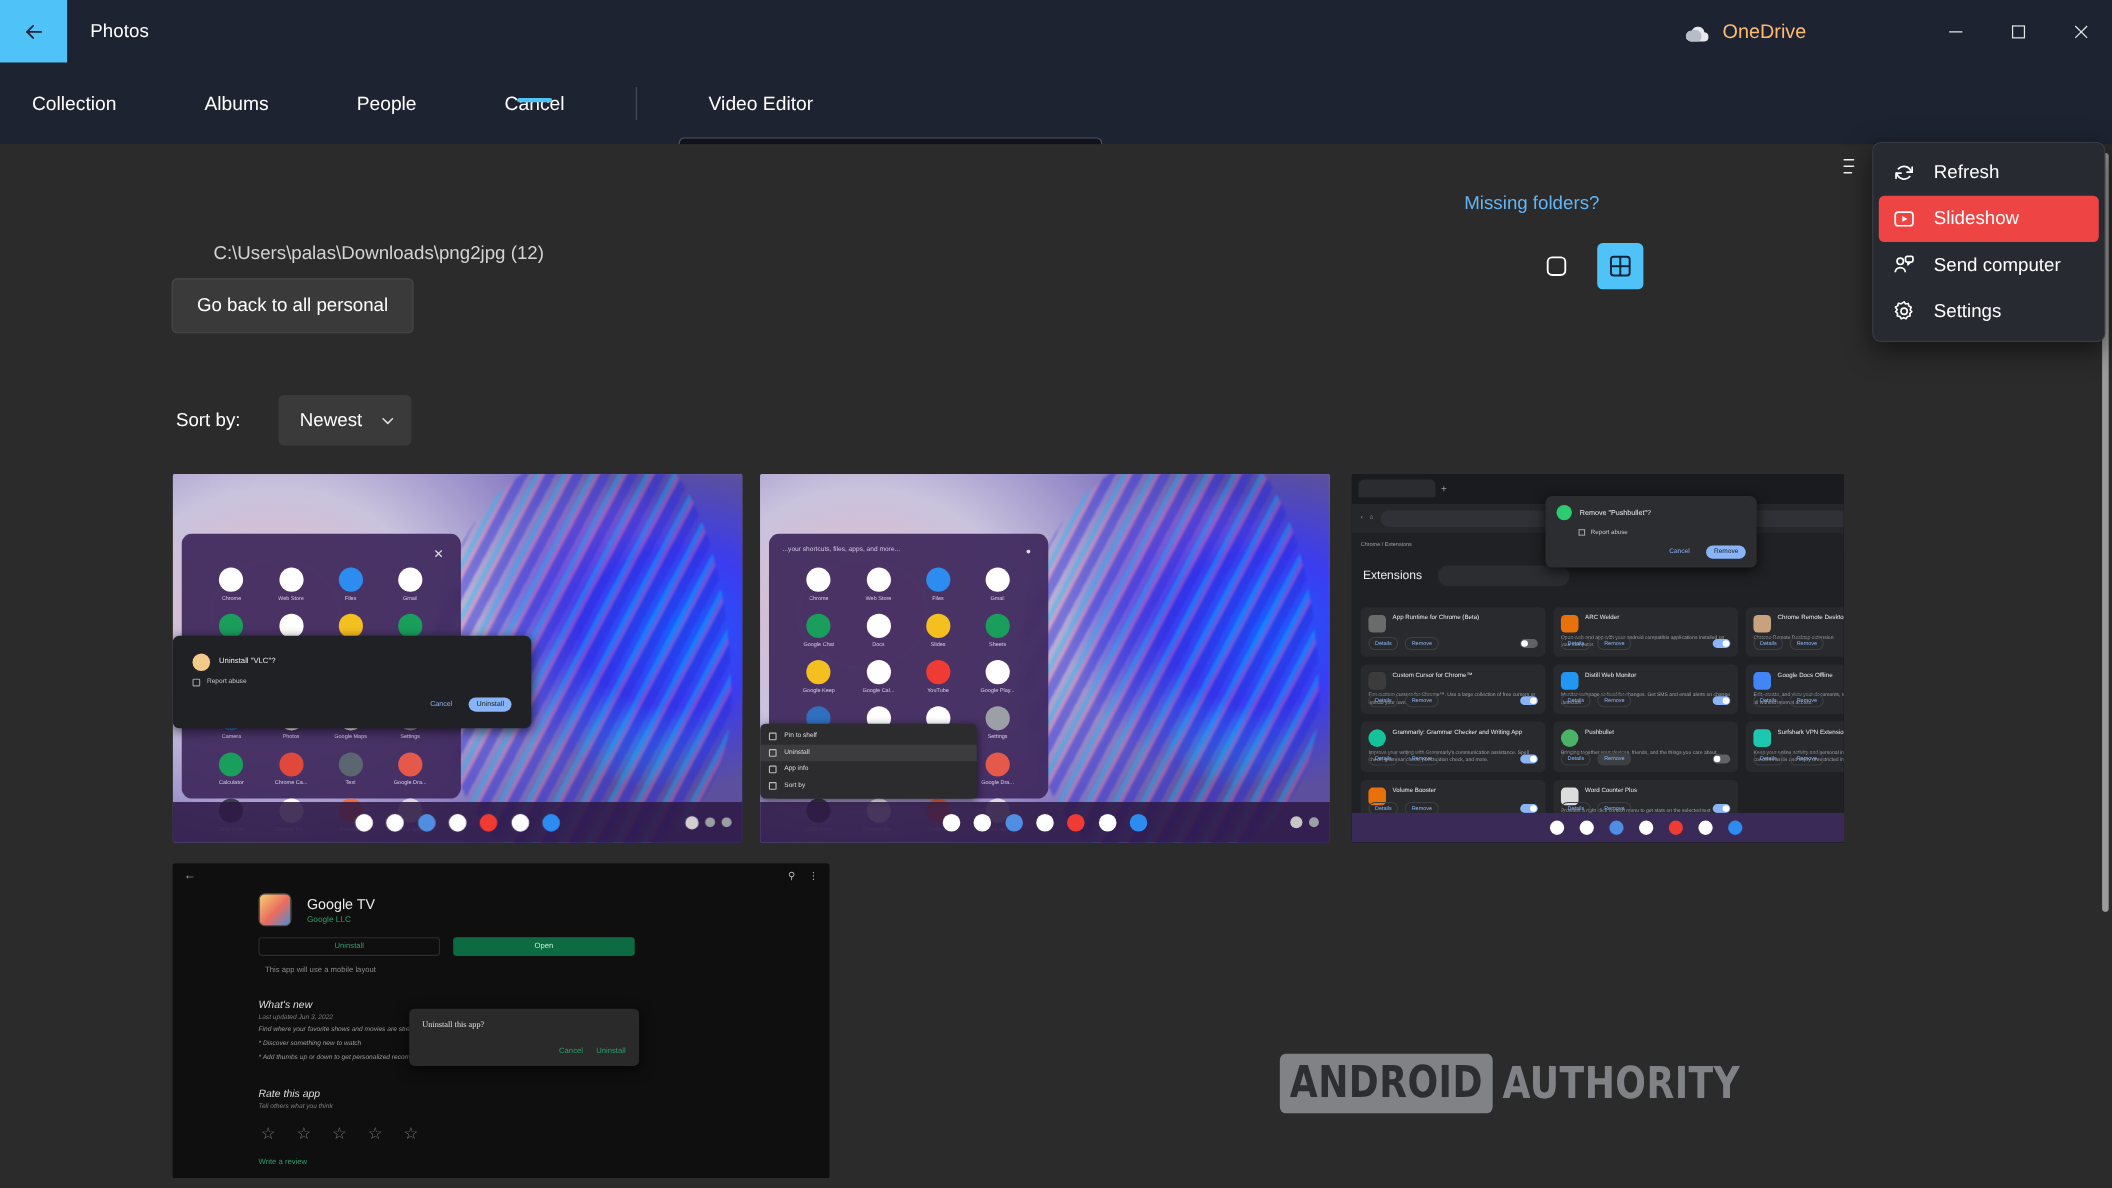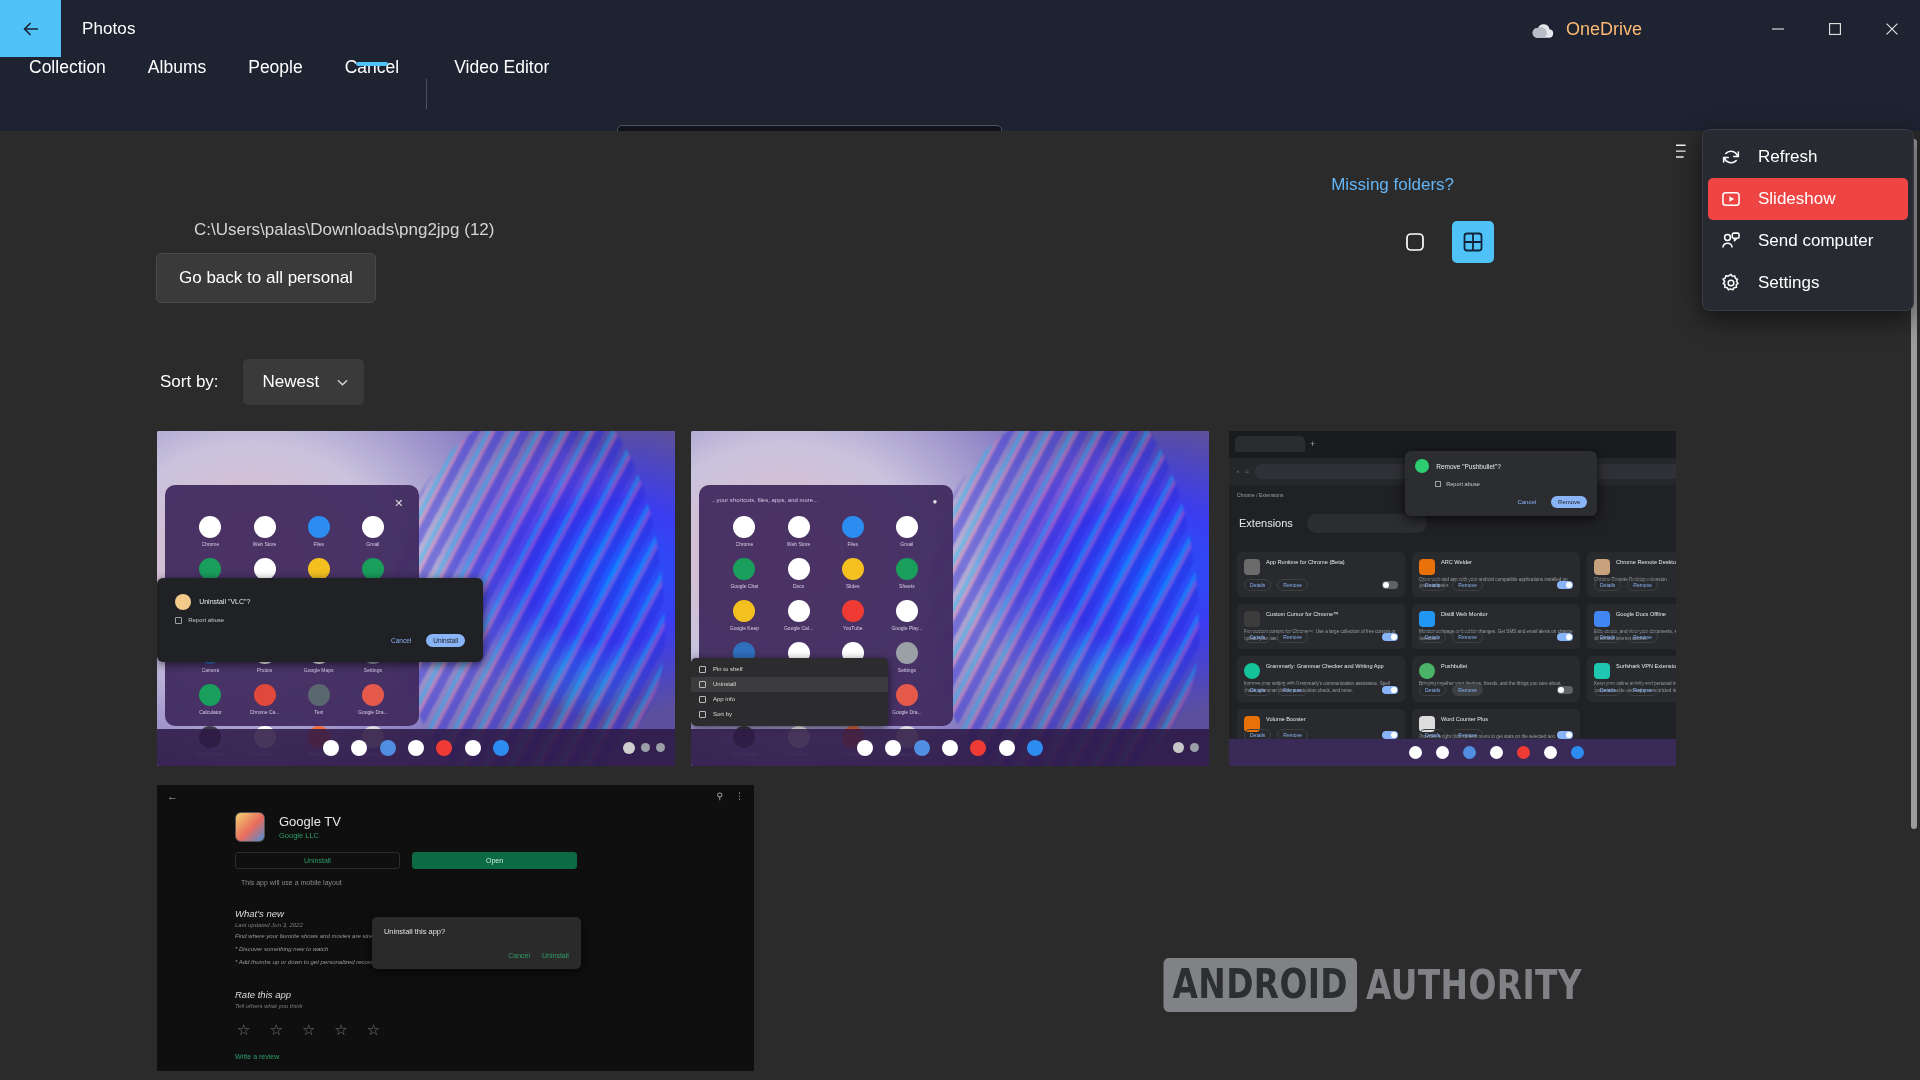--- a/index.html
+++ b/index.html
@@ -43,21 +43,21 @@
     cursor: pointer;
   }
   .wc svg { width: 14px; height: 14px; }
 
   
   .navbar {
     position: absolute; top: 57px; left: 0; width: 1920px; height: 74px;
     background: #1d2331;
     display: flex; align-items: center;
   }
-  .tabs { display: flex; align-items: flex-start; height: 74px; margin-left: 8px; }
+  .tabs { display: flex; align-items: center; height: 74px; margin-left: 8px; gap: 38px; }
   .tab {
     position: relative; display: flex; align-items: center; justify-content:center;
     padding: 0 21px; font-size: 17.5px; color: #ffffff; cursor: pointer;
     white-space: nowrap;
   }
   .tab .ind {
     position: absolute; bottom: 12px; left: 50%; transform: translateX(-50%);
     width: 32px; height: 4px; border-radius: 3px; background: #4fc3f7;
     display: none;
   }
@@ -126,21 +126,21 @@
   .goback {
     position: absolute; left: 156px; top: 122px;
     height: 50px; padding: 0 22px;
     background: #3a3a3a; border: 1px solid #4a4a4a; border-radius: 5px;
     color: #ffffff; font-size: 17px; font-family: "Liberation Sans", sans-serif;
     display: flex; align-items: center; cursor: pointer;
   }
 
   .sortrow {
     position: absolute; left: 160px; top: 228px;
-    display: flex; align-items: center; gap: 24px;
+    display: flex; align-items: center; gap: 34px;
   }
   .sortlabel { font-size: 17px; color: #ffffff; }
   .sortsel {
     height: 46px; padding: 0 14px 0 20px; background: #3a3a3a;
     border-radius: 5px; display: flex; align-items: center; gap: 16px;
     font-size: 17px; color: #ffffff; cursor: pointer;
   }
   .chev { width: 15px; height: 15px; }
 
   
@@ -276,21 +276,21 @@
   .play-note{font-size:7px;color:#8a8a8a;padding:10px 0 0 84px;}
   .play-sec{padding: 22px 0 0 78px; font-style: italic;}
   .play-h{font-size:9.5px;color:#ddd;}
   .play-sub{font-size:6px;color:#7e7e7e;margin-top:3px;}
   .play-li{font-size:6px;color:#9a9a9a;margin-top:4px;line-height:1.5;}
   .play-stars{display:flex;gap:19px;padding:12px 0 0 80px;font-size:15px;color:#7a7a7a;}
   .play-rev{font-size:7px;color:#2e9e6b;padding:14px 0 0 78px;}
   .play-dialog{
     position:absolute;left:36%;top:46%;width:35%;background:#2a2a2a;border-radius:5px;
     padding:10px 12px; box-shadow:0 3px 12px rgba(0,0,0,.7);}
-  .play-dialog .t{font-size:7.5px;color:#e0e0e0;}
+  .play-dialog .t{font-size:7.5px;color:#e0e0e0;font-family:Liberation Serif, serif;}
   .play-dialog .b{display:flex;justify-content:flex-end;gap:12px;margin-top:16px;
                   font-size:7px;color:#2e9e6b;}
 
   
   .flyout {
     position: absolute; right: 6px; top: 129px; width: 212px;
     background: #272a31; border: 1px solid #3a3d45; border-radius: 8px;
     padding: 6px 5px; box-shadow: 0 8px 24px rgba(0,0,0,.55); z-index: 50;
   }
   .fitem {

